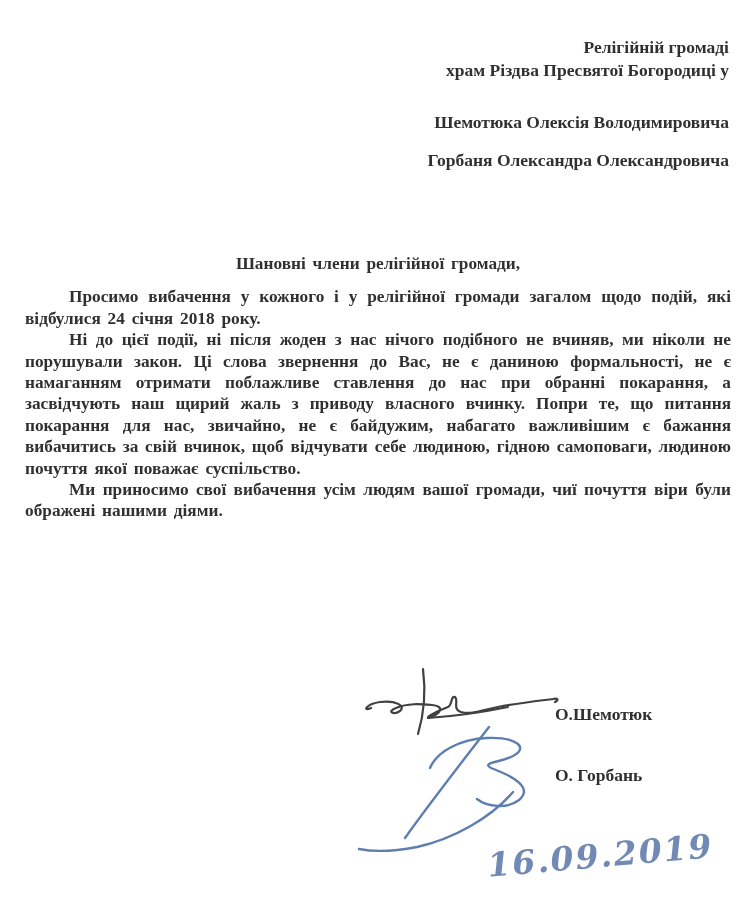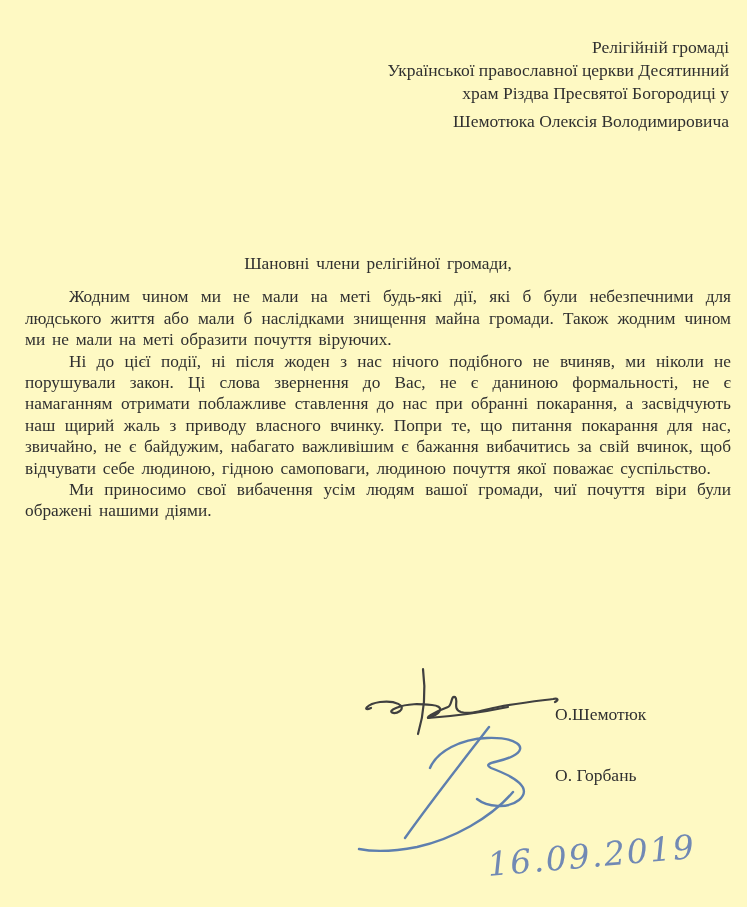--- a/index.html
+++ b/index.html
@@ -4,38 +4,39 @@
 <style>
   html, body {
     margin: 0;
     padding: 0;
     background: #e8e8e8;
   }
   .page {
     position: relative;
     width: 747px;
     height: 907px;
-    background: #fef9c3;
+    background: #ffffff;
     overflow: hidden;
     font-family: "Liberation Serif", serif;
     color: #303030;
+    font-weight: bold;
   }
 
   
   .recipient-block {
     position: absolute;
     top: 36px;
     left: 0;
     right: 18px;
     text-align: right;
     font-size: 17.5px;
     line-height: 23px;
   }
   .recipient-line { white-space: nowrap; }
-  .addressee-1 { margin-top: 5px; white-space: nowrap; }
+  .addressee-1 { margin-top: 29px; white-space: nowrap; }
   .addressee-2 { margin-top: 15px; white-space: nowrap; }
 
   
   .letter-body {
     position: absolute;
     top: 241px;
     left: 25px;
     width: 706px;
     font-size: 17.3px;
     line-height: 21.4px;
@@ -88,28 +89,28 @@
     white-space: nowrap;
   }
 </style>
 </head>
 <body>
 
 <div class="page">
 
   <div class="recipient-block">
     <div class="recipient-line">Релігійній громаді</div>
-    <div class="recipient-line">Української православної церкви Десятинний</div>
     <div class="recipient-line">храм Різдва Пресвятої Богородиці у</div>
     <div class="addressee-1">Шемотюка Олексія Володимировича</div>
+    <div class="addressee-2">Горбаня Олександра Олександровича</div>
   </div>
 
   <div class="letter-body">
     <p class="salutation">Шановні члени релігійної громади,</p>
-    <p class="para">Жодним чином ми не мали на меті будь-які дії, які б були небезпечними для людського життя або мали б наслідками знищення майна громади. Також жодним чином ми не мали на меті образити почуття віруючих.</p>
+    <p class="para">Просимо вибачення у кожного і у релігійної громади загалом щодо подій, які відбулися 24 січня 2018 року.</p>
     <p class="para">Ні до цієї події, ні після жоден з нас нічого подібного не вчиняв, ми ніколи не порушували закон. Ці слова звернення до Вас, не є даниною формальності, не є намаганням отримати поблажливе ставлення до нас при обранні покарання, а засвідчують наш щирий жаль з приводу власного вчинку. Попри те, що питання покарання для нас, звичайно, не є байдужим, набагато важливішим є бажання вибачитись за свій вчинок, щоб відчувати себе людиною, гідною самоповаги, людиною почуття якої поважає суспільство.</p>
     <p class="para">Ми приносимо свої вибачення усім людям вашої громади, чиї почуття віри були ображені нашими діями.</p>
   </div>
 
   <svg class="ink-overlay" viewBox="0 0 747 907" aria-hidden="true">
 
     <g>
       <path class="ink-black" d="M423,669 C426,692 424,714 418,734"></path>
       <path class="ink-black" d="M371,708 C362,712 366,704 380,702 C396,700 406,706 400,711 C394,715 386,712 396,708 C408,703 420,704 432,705 C444,706 442,713 431,717 C422,720 434,712 448,707 C452,706 451,695 455,697 C459,700 452,709 461,712 C471,715 483,710 498,707 C518,703 537,701 553,699 C558,698 559,700 555,702"></path>
       <path class="ink-black" d="M428,718 C456,716 484,712 508,707"></path>

